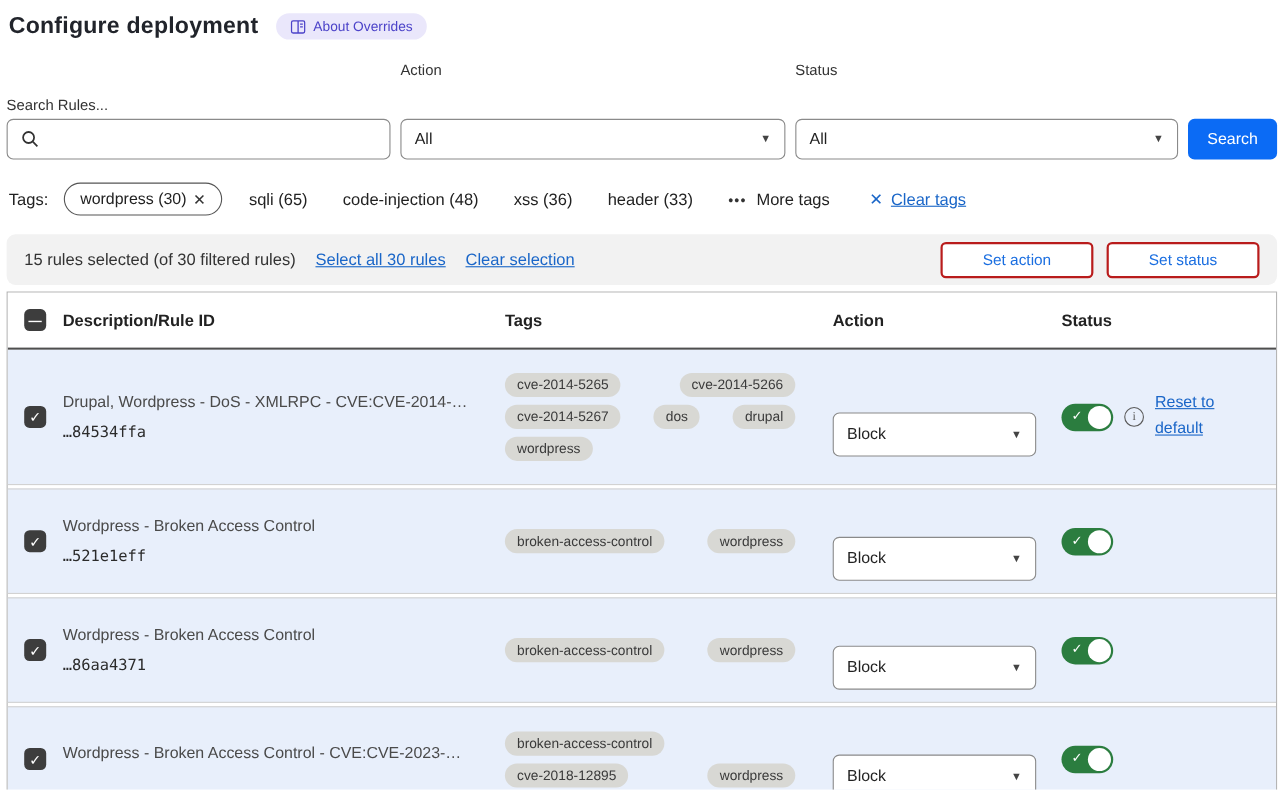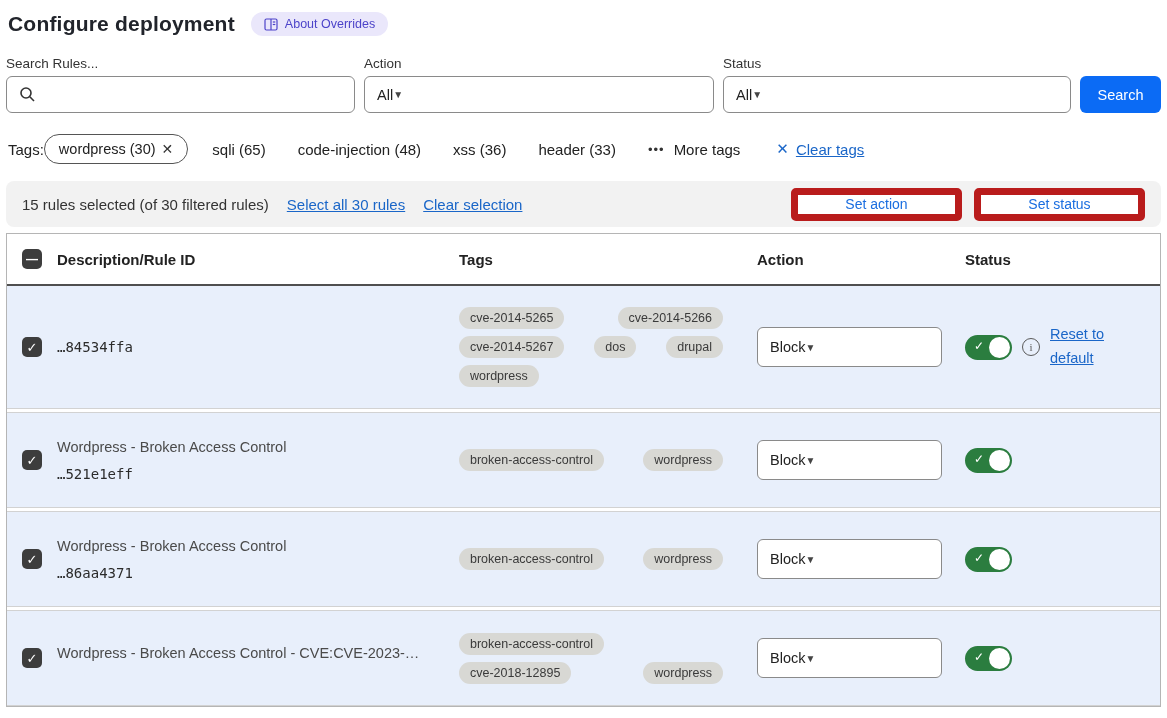--- a/index.html
+++ b/index.html
@@ -13,46 +13,46 @@
     font-size:12.5px; padding:5px 13px; border-radius:13px; cursor:pointer; }
   .book-icon svg { display:block; }
 
   
   .filters { display:flex; gap:9px; align-items:flex-end; }
   .filter-col { display:flex; flex-direction:column; }
   .filter-label { font-size:13.5px; color:#333; margin-bottom:5px; }
   .text-input, .select { height:37px; border:1px solid #8a8a8a; border-radius:6px; background:#fff;
     display:flex; align-items:center; padding:0 12px; font-size:14.5px; color:#222; }
   .search-input-wrap { width:349px; gap:9px; }
-  .select { cursor:pointer; }
+  .select { justify-content:space-between; cursor:pointer;margin-top:32px; }
   .sel-action { width:350px; } .sel-status { width:348px; }
   .caret { font-size:10px; color:#444; }
   .search-btn { width:84px; height:37px; background:#0b6bf5; color:#fff; border:none; border-radius:6px;
     font-size:14.5px; font-family:inherit; cursor:pointer; }
 
   
   .tags-bar { display:flex; align-items:center; margin:21px 0 17px 2px; }
-  .tags-label { font-size:15px; color:#222; }
+  .tags-label { font-size:15px; color:#222; margin-right:14px; }
   .tag-pill-selected { display:inline-flex; align-items:center; gap:6px; border:1px solid #555;
     border-radius:17px; padding:6px 14px; font-size:14.5px; color:#222; cursor:pointer; margin-right:24px; }
   .tag-x { font-size:14px; color:#333; cursor:pointer; }
   .tag-plain { font-size:15px; color:#222; margin-right:32px; cursor:pointer; }
   .more-tags { display:inline-flex; align-items:center; gap:9px; font-size:15px; color:#222;
     cursor:pointer; margin-right:36px; }
   .dots { letter-spacing:1px; font-size:13px; color:#333; }
   .clear-tags { display:inline-flex; align-items:center; gap:7px; color:#1a66c8; font-size:15px; cursor:pointer; }
   .clear-tags .lbl { text-decoration:underline; }
 
   
   .selection-bar { height:46px; background:#f2f2f2; border-radius:8px; display:flex; align-items:center;
     padding:0 16px; }
   .sel-summary { font-size:15px; color:#333; margin-right:18px; }
   .sel-link { font-size:15px; color:#1a66c8; text-decoration:underline; cursor:pointer; margin-right:18px; }
   .sel-actions { margin-left:auto; display:flex; gap:12px; }
-  .outline-btn { width:171px; height:33px; background:#fff; border:7px solid #b91c1c; border-radius:5px;
+  .outline-btn { width:139px; height:33px; background:#fff; border:2px solid #b91c1c; border-radius:5px;
     color:#1a6ee0; font-size:14px; font-family:inherit; cursor:pointer; }
 
   
   .rules-table { margin-top:6px; border:1px solid #b5b5b5; height:474px; overflow:hidden; background:#fff; }
   .trow { display:flex; align-items:center; }
   .col-check { width:50px; display:flex; justify-content:center; flex-shrink:0; }
   .col-desc  { width:402px; flex-shrink:0; padding-right:14px; }
   .col-tags  { width:298px; flex-shrink:0; }
   .col-action{ width:208px; flex-shrink:0; }
   .col-status{ flex:1; display:flex; align-items:center; gap:10px; }
@@ -179,20 +179,21 @@
       <div class="col-tags th">Tags</div>
       <div class="col-action th">Action</div>
       <div class="col-status th">Status</div>
     </div>
 
     <div class="trow row first">
       <div class="col-check">
           <span class="checkbox">✓</span>
         </div>
       <div class="col-desc">
+        <div class="rule-title">Drupal, Wordpress - DoS - XMLRPC - CVE:CVE-2014-…</div>
         <div class="rule-id">…84534ffa</div>
       </div>
       <div class="col-tags">
           <div class="tag-list">
         <span class="tag-chip">cve-2014-5265</span>
         <span class="tag-chip">cve-2014-5266</span>
         <span class="tag-chip">cve-2014-5267</span>
         <span class="tag-chip">dos</span>
         <span class="tag-chip">drupal</span>
         <span class="tag-chip">wordpress</span>

